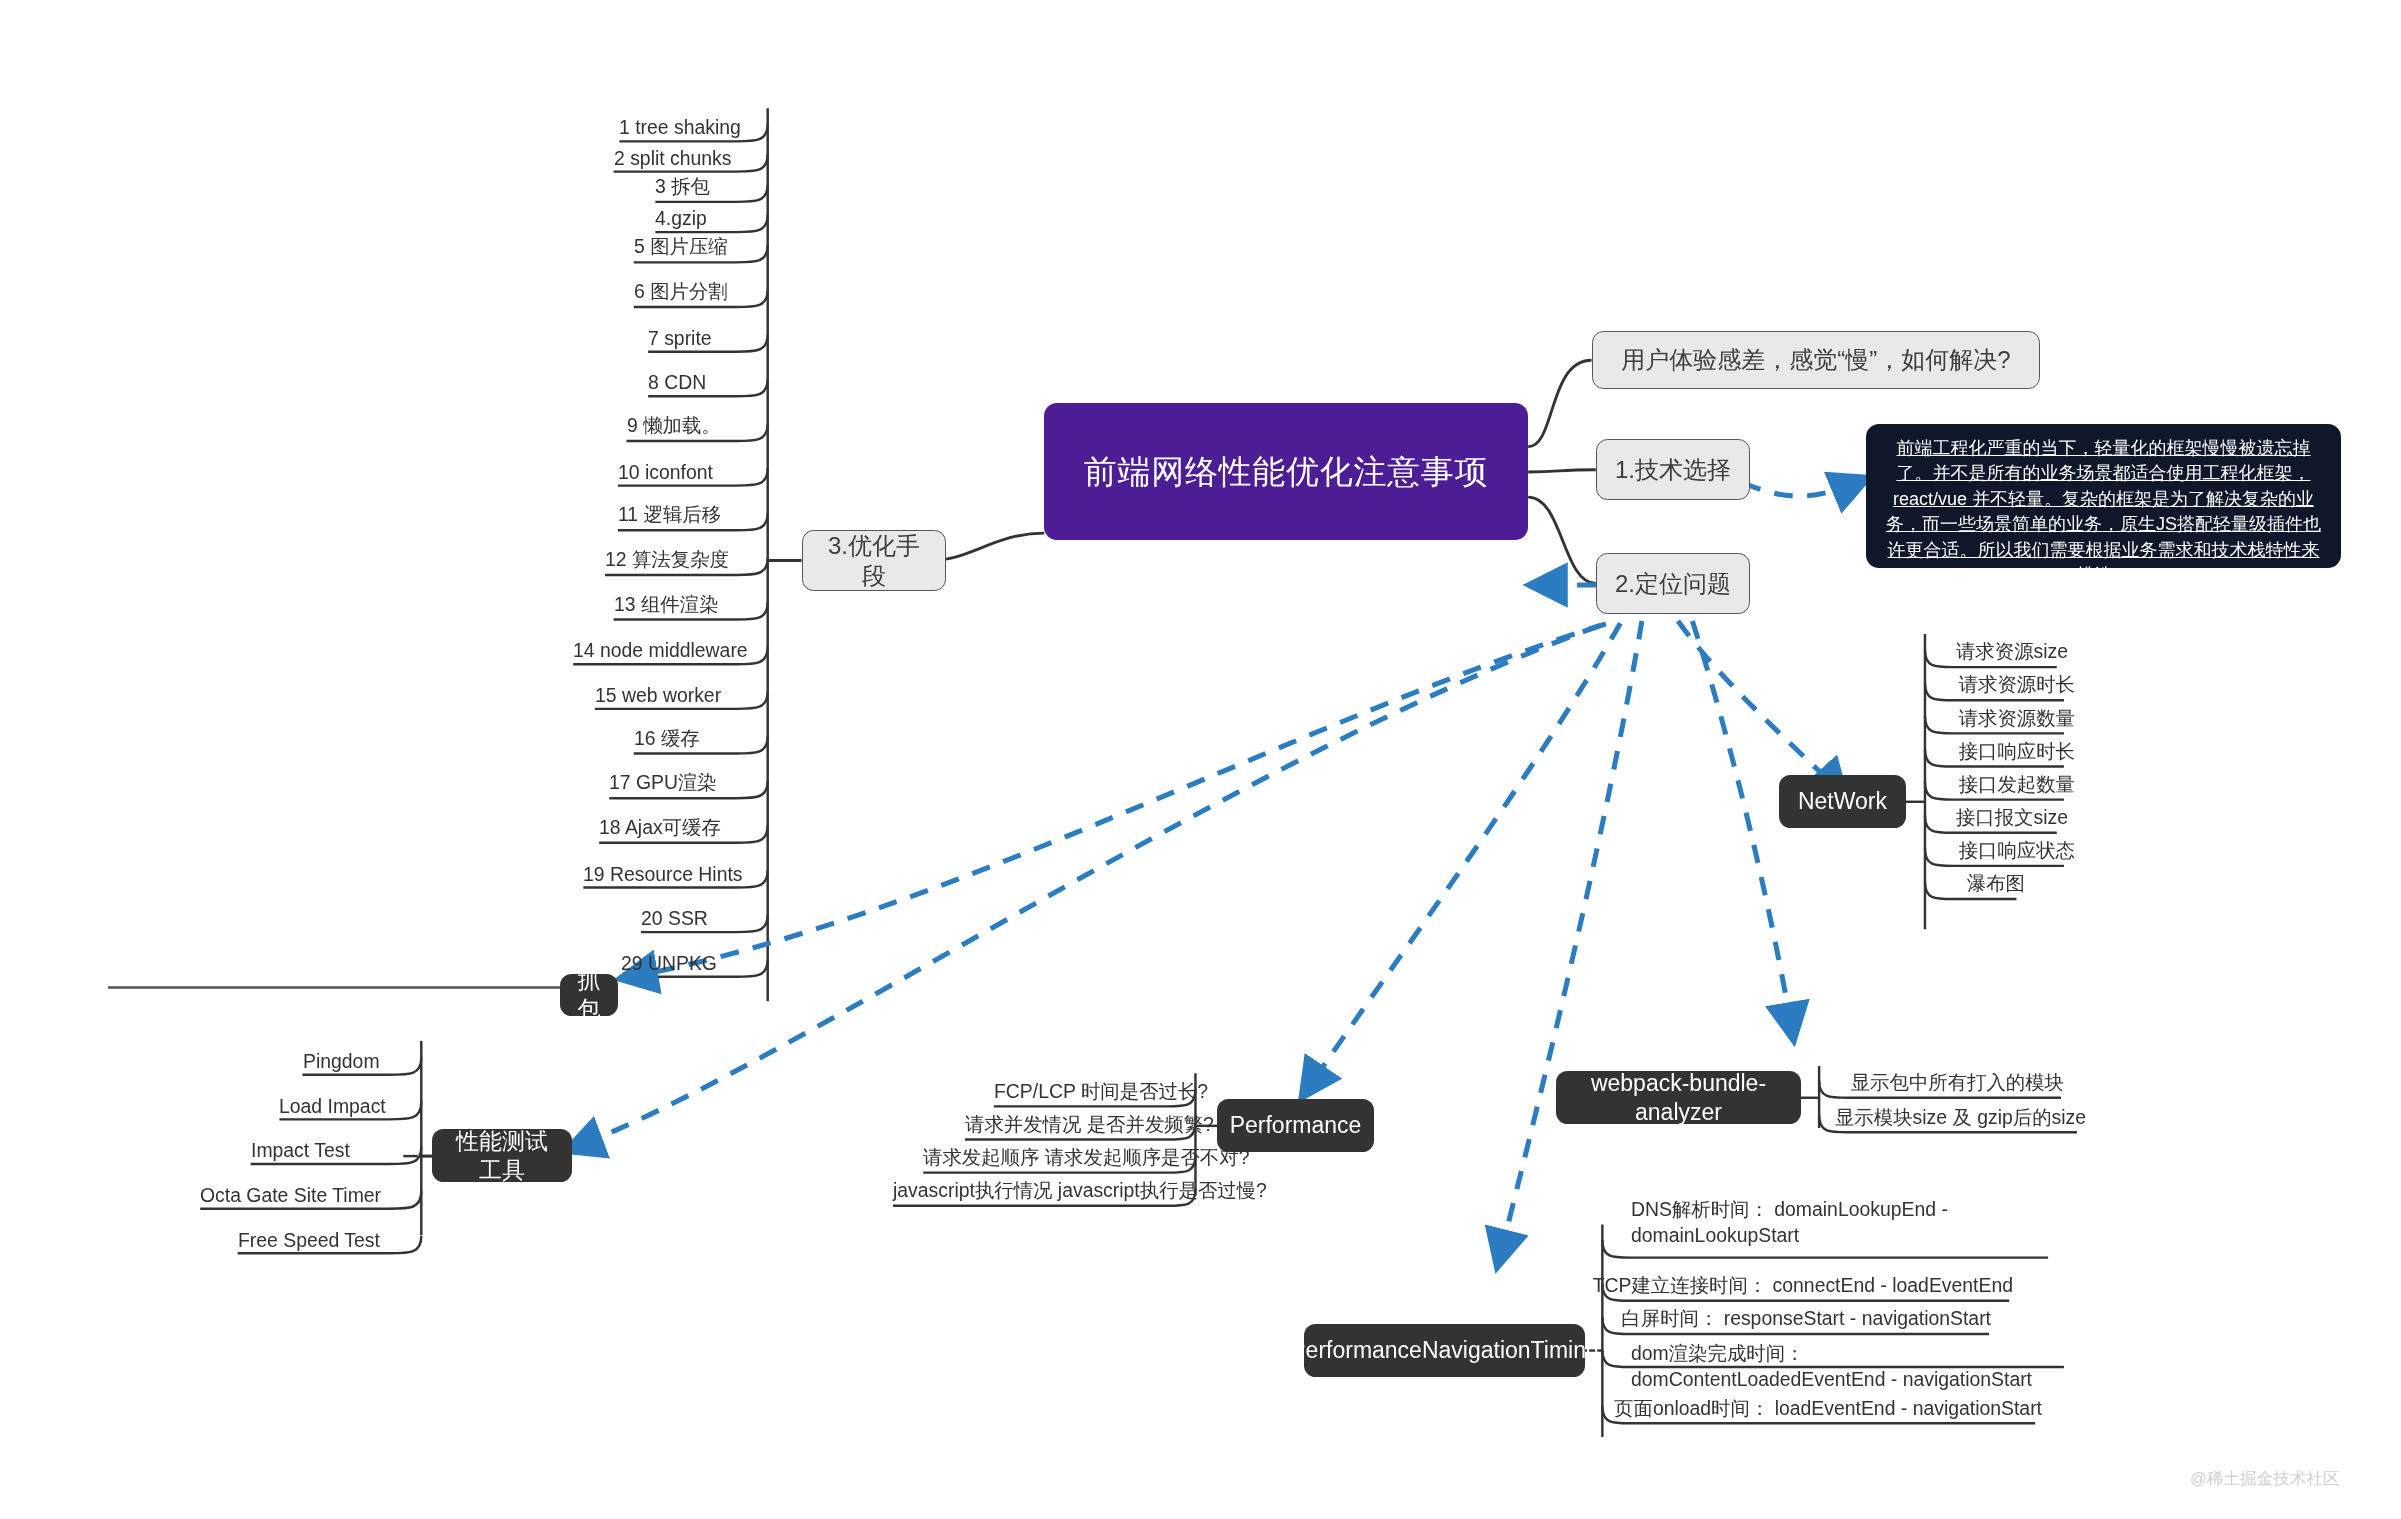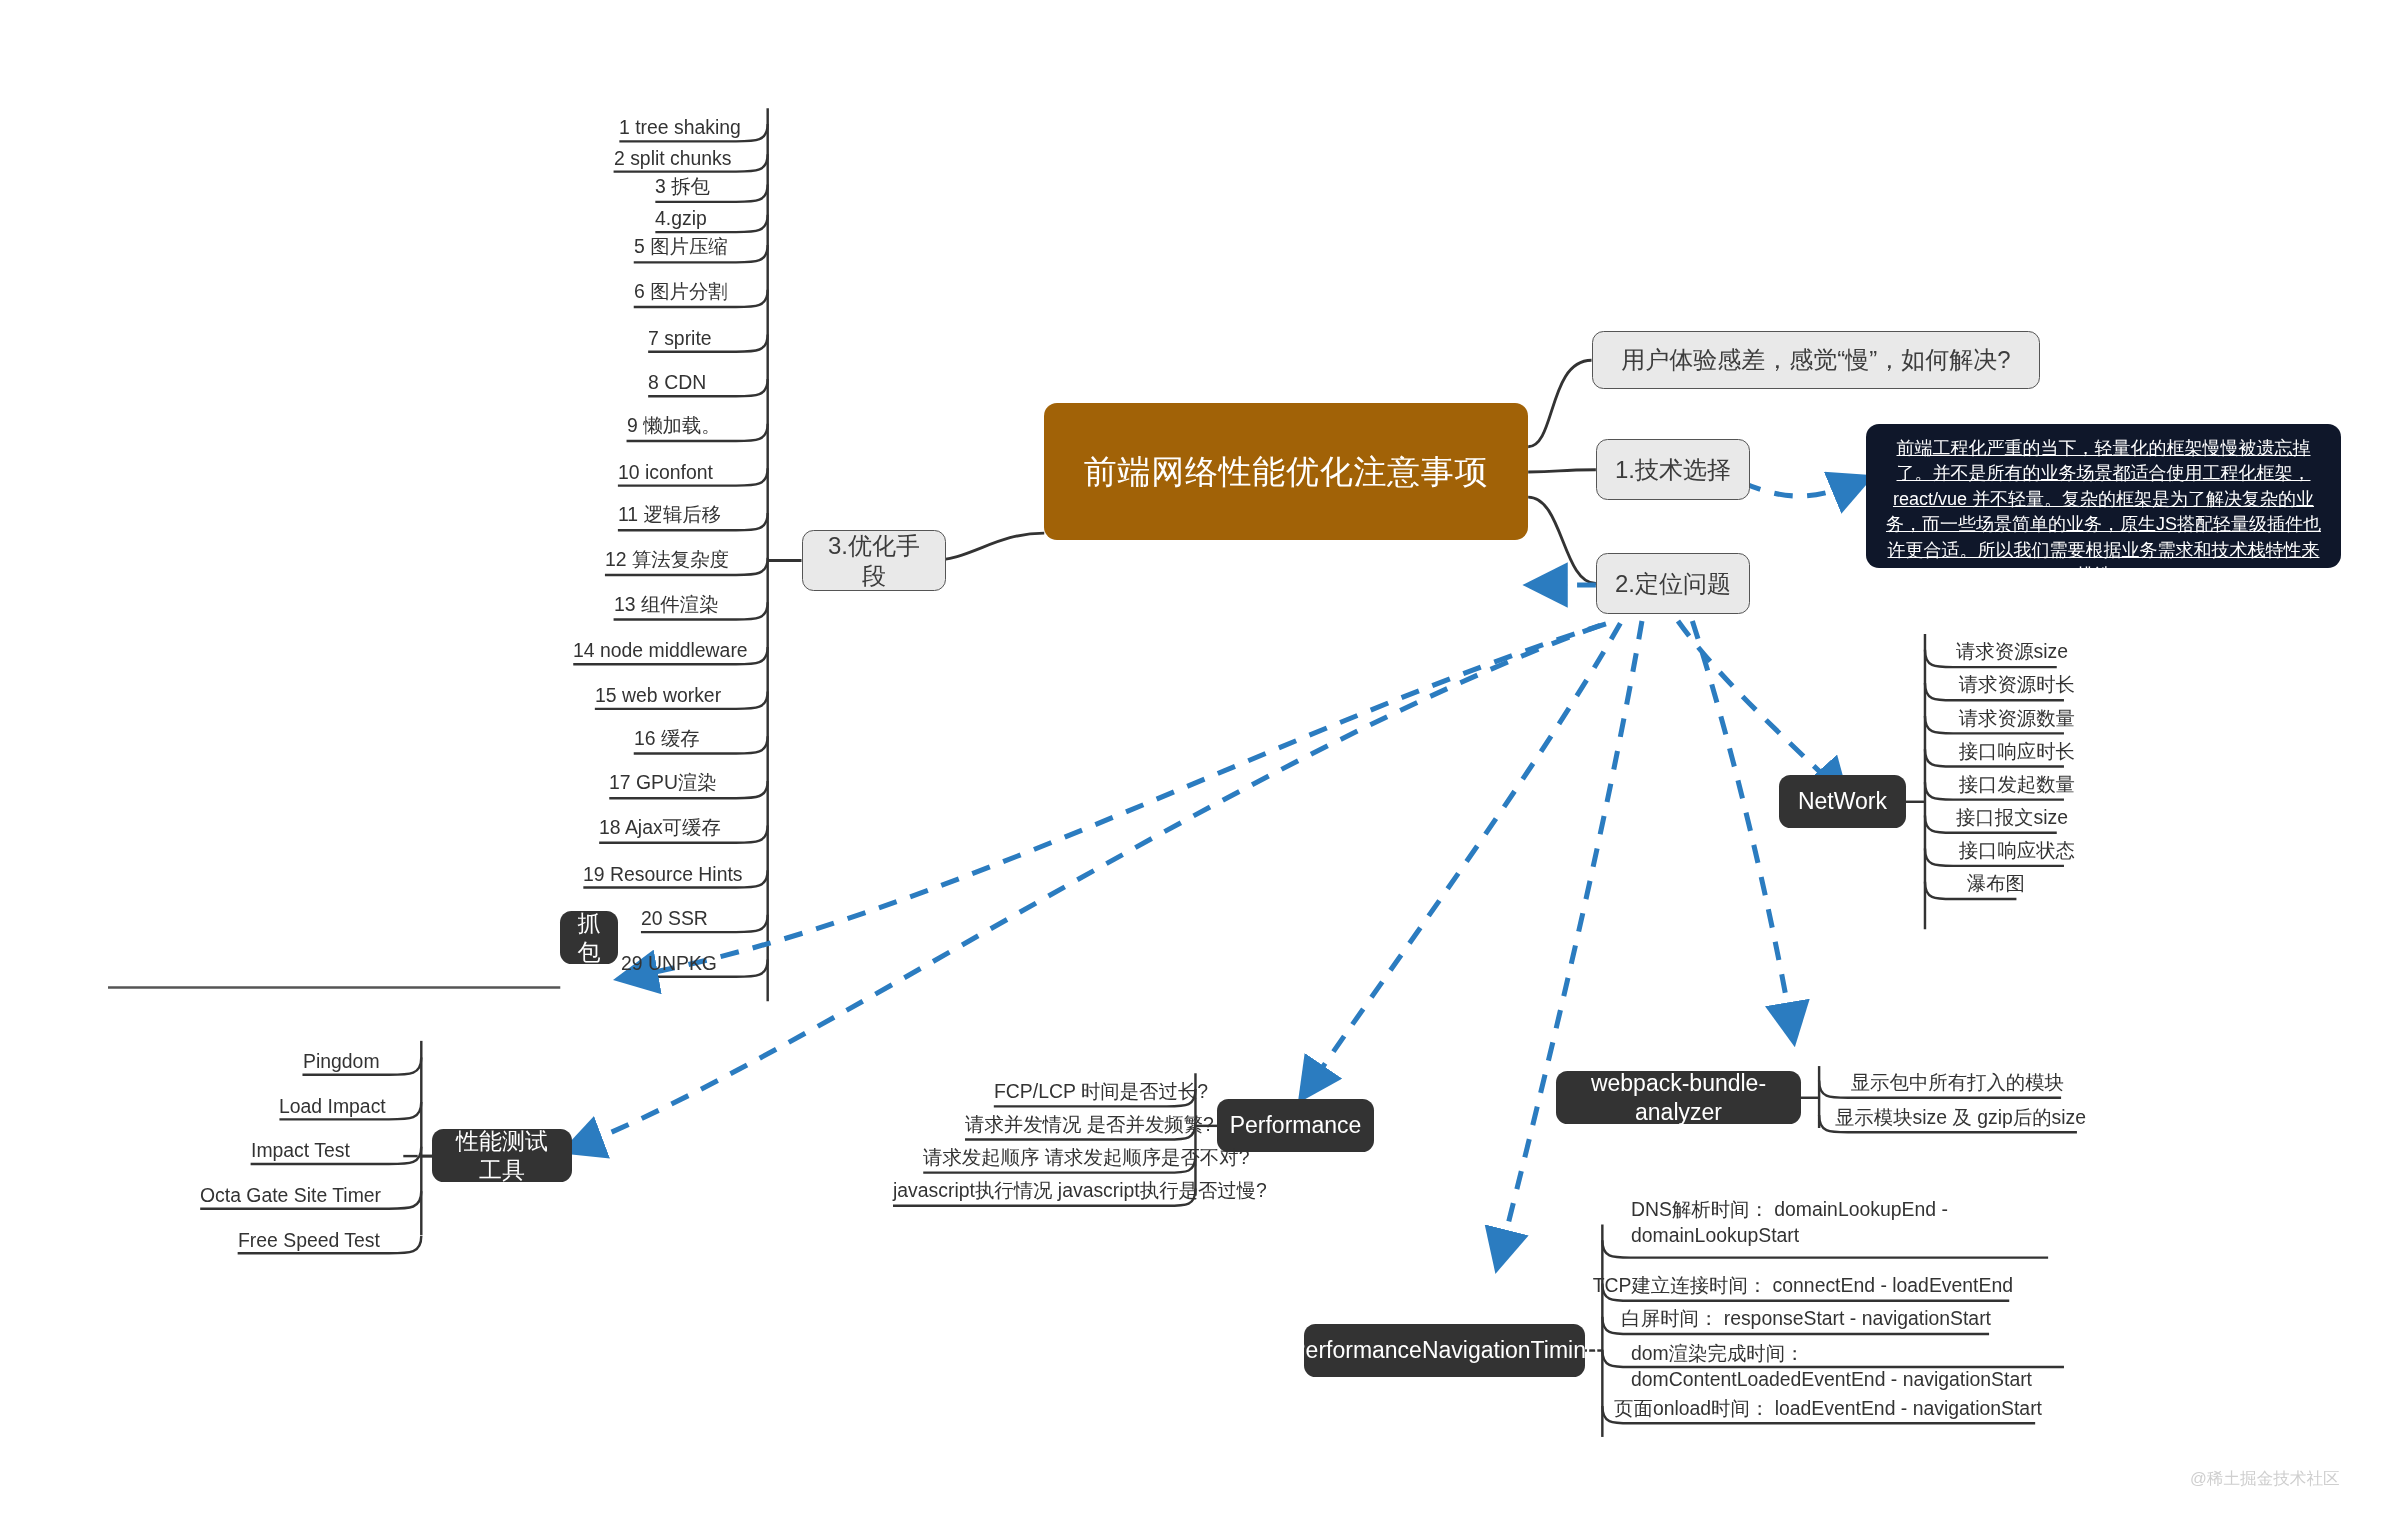--- a/index.html
+++ b/index.html
@@ -4,21 +4,21 @@
 <style>
   html,body{margin:0;padding:0;background:#ffffff;}
   body{font-family:"Liberation Sans","DejaVu Sans",sans-serif;}
   #stage{position:relative;width:2401px;height:1520px;background:#fff;overflow:hidden;}
   #wires{position:absolute;left:0;top:0;width:2401px;height:1520px;pointer-events:none;}
 
   .node{position:absolute;box-sizing:border-box;display:flex;align-items:center;justify-content:center;text-align:center;line-height:1.25;}
 
   
   .root{
-    background:#a16207;color:#ffffff;border-radius:13px;
+    background:#4c1d95;color:#ffffff;border-radius:13px;
     font-size:33px;padding:13px 19px;letter-spacing:0.7px;
   }
   
   .lvl1{
     background:#e9e9e9;color:#3c3c3c;border:1.8px solid #555;border-radius:11.5px;
     font-size:24px;padding:5.8px 14.4px;
   }
   
   .dark{
     background:#333333;color:#ffffff;border-radius:11.5px;font-size:23px;padding:5.8px 13px;
@@ -242,21 +242,21 @@
   <div class="leaf leaf-r" style="left:583px;top:856px;width:153px;height:30px;">
       <span>19 Resource Hints</span>
     </div>
   <div class="leaf leaf-r" style="left:641px;top:900px;width:95px;height:30px;">
       <span>20 SSR</span>
     </div>
   <div class="leaf leaf-r" style="left:621px;top:945px;width:115px;height:30px;">
       <span>29 UNPKG</span>
     </div>
 
-  <div class="node dark" style="left:560px;top:911px;width:58px;height:53px;">
+  <div class="node dark" style="left:560px;top:974px;width:58px;height:42px;">
     <span>抓包</span>
   </div>
 
   <div class="node dark" style="left:432px;top:1129px;width:140px;height:53px;">
     <span>性能测试工具</span>
   </div>
   <div class="leaf leaf-r" style="left:303px;top:1043px;width:115px;height:30px;">
       <span>Pingdom</span>
     </div>
   <div class="leaf leaf-r" style="left:279px;top:1088px;width:138px;height:30px;">

